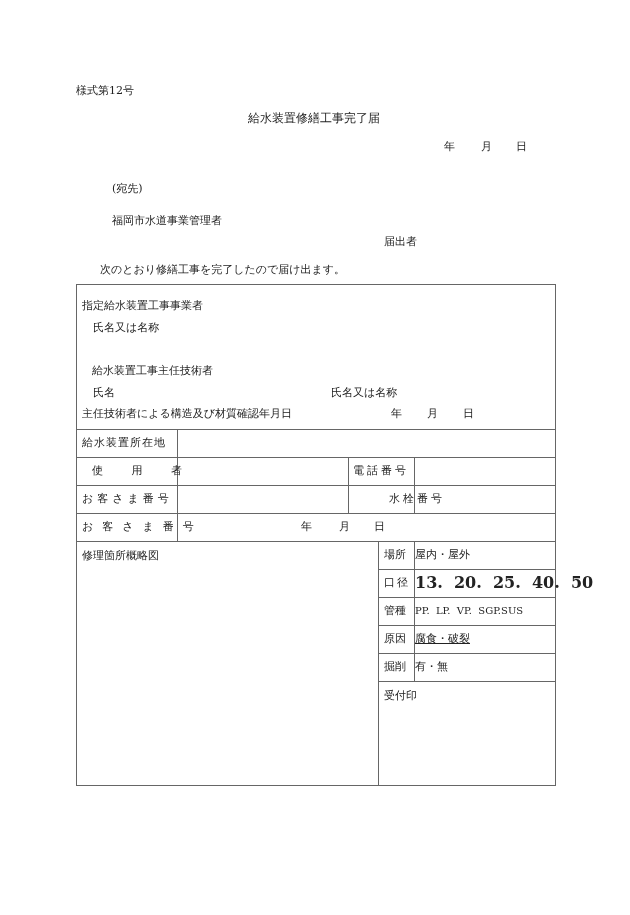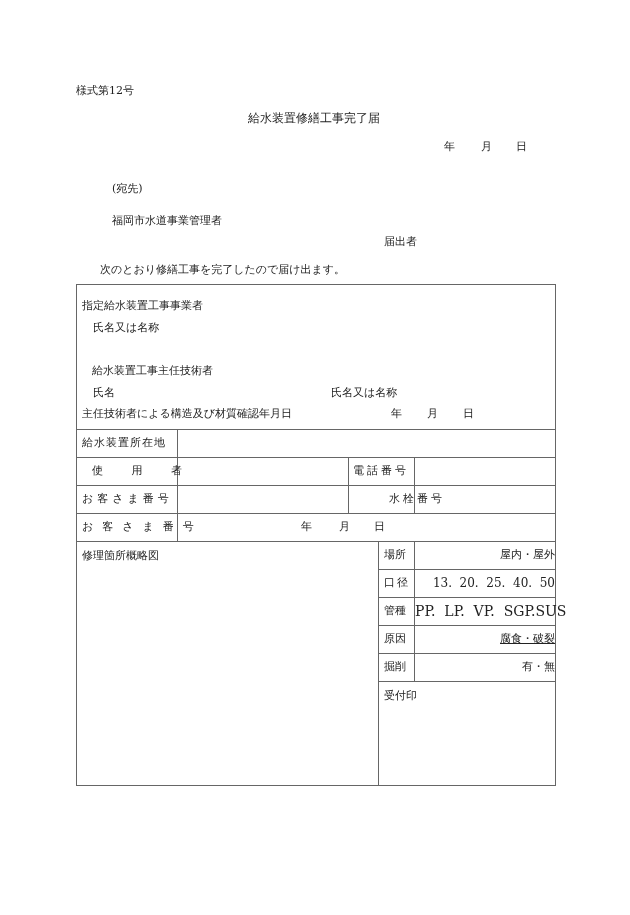--- a/index.html
+++ b/index.html
@@ -9,21 +9,21 @@
     color: #222; font-size: 11px; overflow: hidden;
   }
   .abs { position: absolute; white-space: nowrap; line-height: 14px; }
   .form-table {
     position: absolute; left: 76px; top: 284px; width: 480px; height: 502px;
     border: 1.5px solid #666; box-sizing: border-box;
   }
   .hl { position: absolute; height: 0; border-top: 1px solid #666; }
   .vl { position: absolute; width: 0; border-left: 1px solid #666; }
   .spaced { letter-spacing: 3px; }
-  .center { text-align: right; }
+  .center { text-align: left; }
 </style>
 </head>
 <body>
 
 <div class="abs" style="left:76px;top:84px;">様式第12号</div>
 <div class="abs" style="left:248px;top:111px;font-size:12px;">給水装置修繕工事完了届</div>
 
 <div>
   <div class="abs" style="left:444px;top:140px;">年</div>
   <div class="abs" style="left:481px;top:140px;">月</div>
@@ -84,24 +84,24 @@
 <div class="abs" style="left:339px;top:520px;">月</div>
 <div class="abs" style="left:374px;top:520px;">日</div>
 
 <div class="abs" style="left:82px;top:549px;">修理箇所概略図</div>
 <div class="abs" style="left:77px;top:565px;width:300px;height:220px;"></div>
 
 <div class="abs" style="left:384px;top:548px;">場所</div>
 <div class="abs center" style="left:415px;top:548px;width:140px;">屋内・屋外</div>
 
 <div class="abs" style="left:384px;top:576px;letter-spacing:2px;">口径</div>
-<div class="abs center" style="left:415px;top:576px;width:140px;font-size:12px;white-space:pre;">13.  20.  25.  40.  50</div>
+<div class="abs center" style="left:415px;top:576px;width:140px;font-size:16px;white-space:pre;font-weight:bold;">13.  20.  25.  40.  50</div>
 
 <div class="abs" style="left:384px;top:604px;">管種</div>
-<div class="abs center" style="left:415px;top:604px;width:140px;font-size:14px;white-space:pre;">PP.  LP.  VP.  SGP.SUS</div>
+<div class="abs center" style="left:415px;top:604px;width:140px;font-size:10px;white-space:pre;">PP.  LP.  VP.  SGP.SUS</div>
 
 <div class="abs" style="left:384px;top:632px;">原因</div>
 <div class="abs center" style="left:415px;top:632px;width:140px;text-decoration:underline;">腐食・破裂</div>
 
 <div class="abs" style="left:384px;top:660px;">掘削</div>
 <div class="abs center" style="left:415px;top:660px;width:140px;">有・無</div>
 
 <div class="abs" style="left:384px;top:689px;">受付印</div>
 <div class="abs" style="left:379px;top:705px;width:176px;height:80px;"></div>
 

